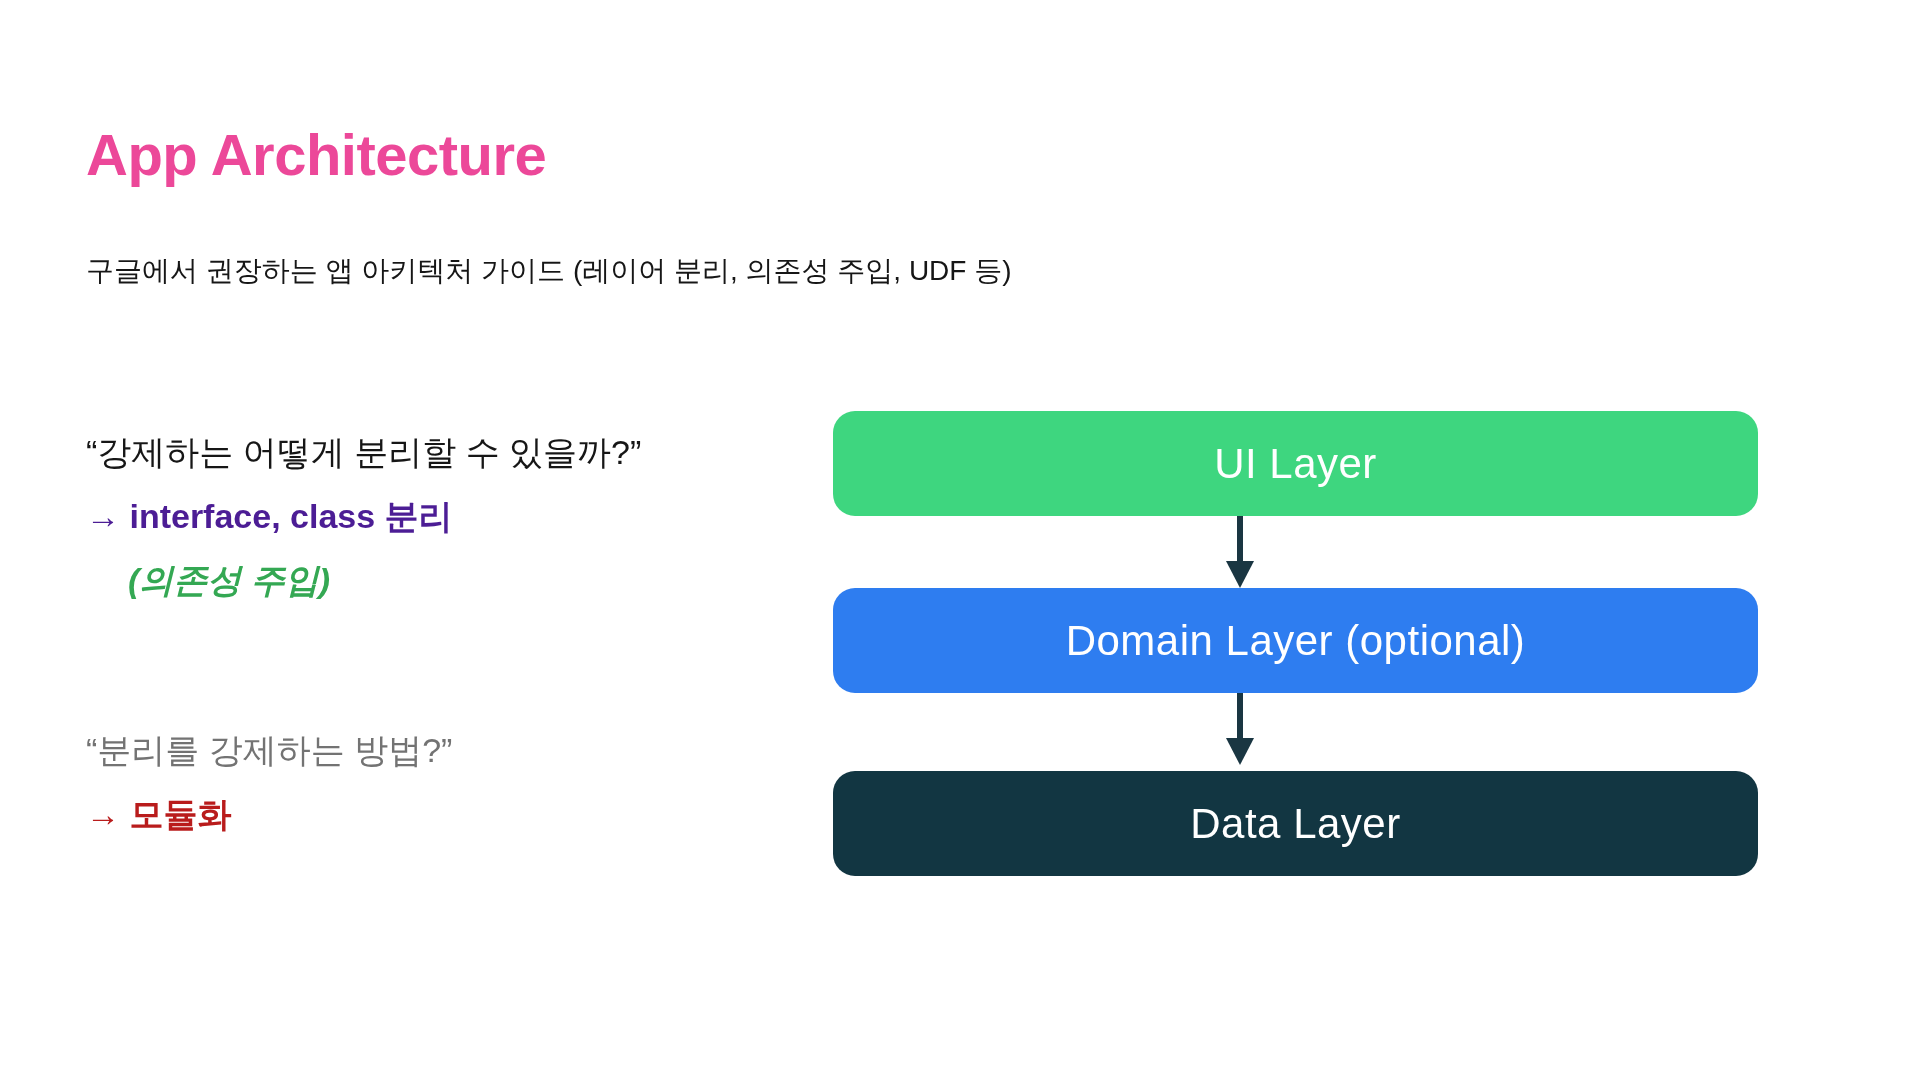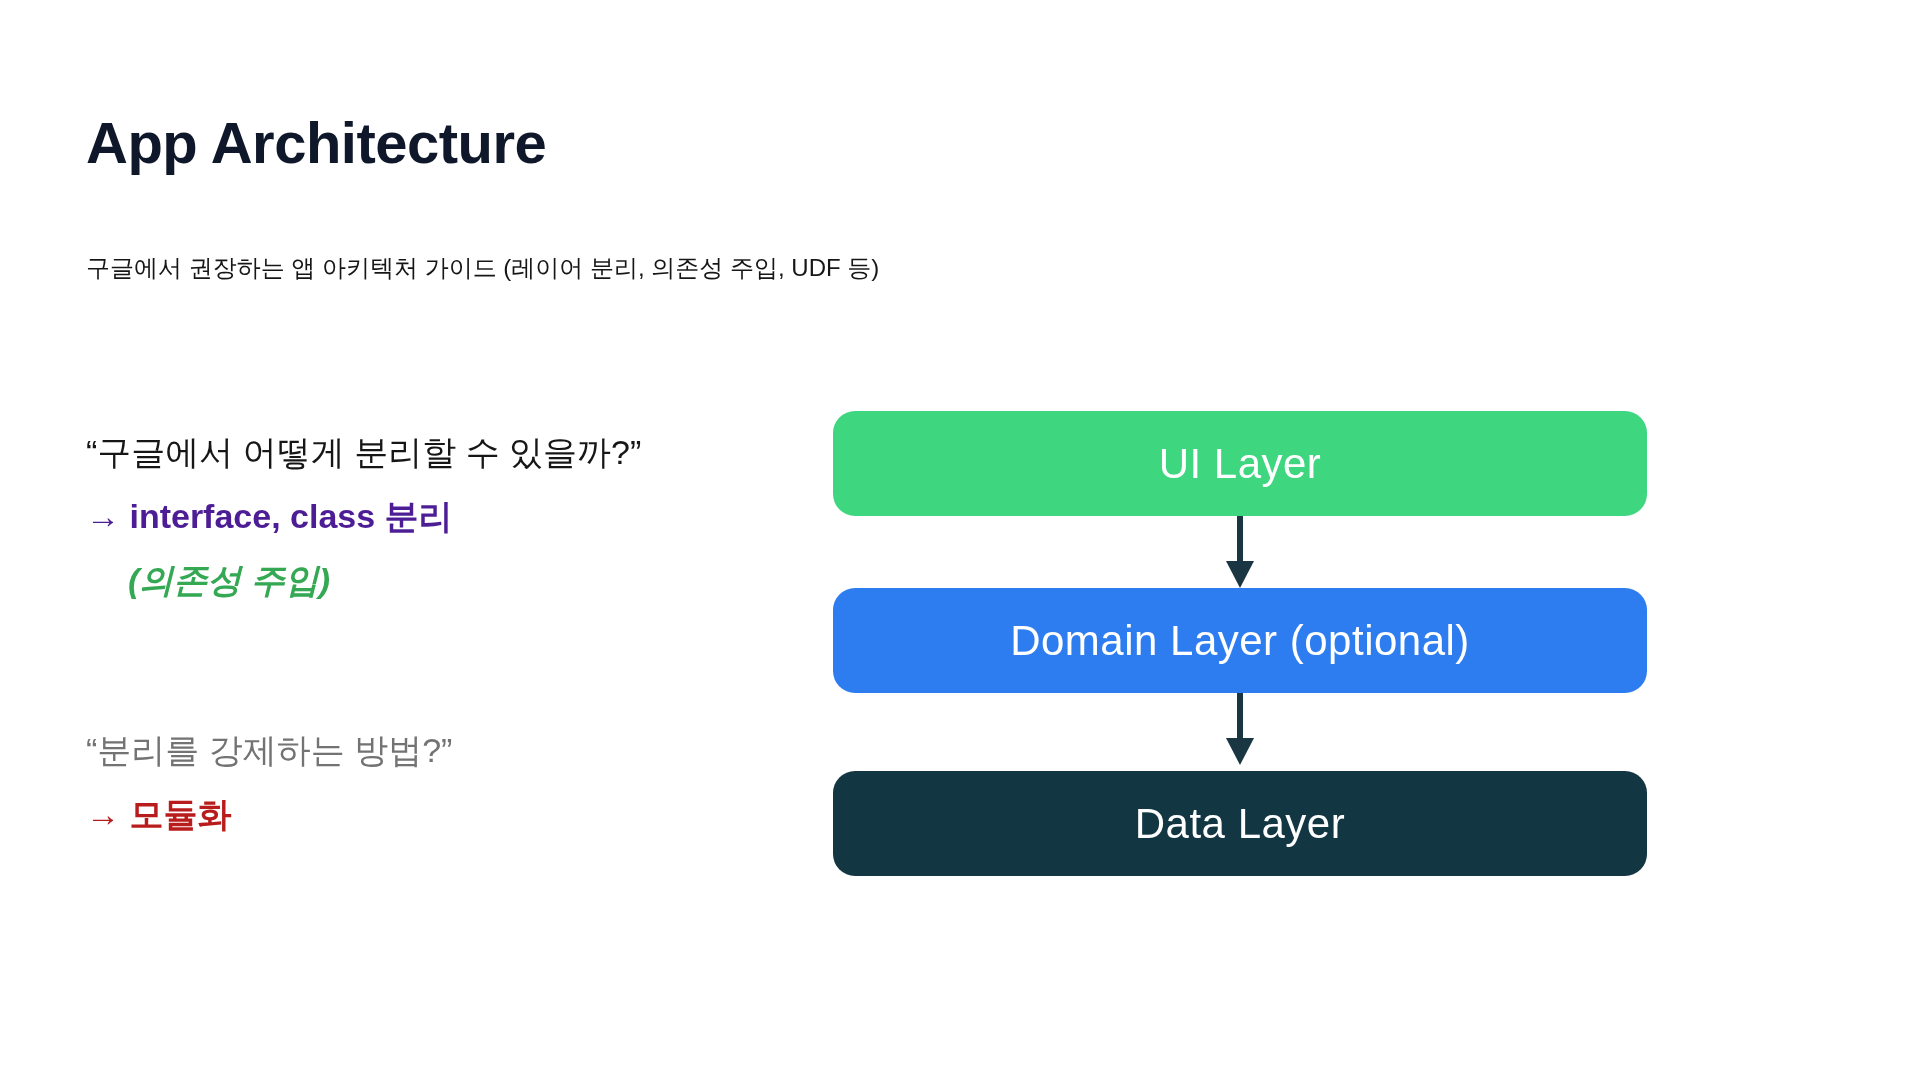--- a/index.html
+++ b/index.html
@@ -24,21 +24,21 @@
     line-height: 1.2;
     font-weight: 700;
     letter-spacing: -0.5px;
     color: #161616;
   }
   .subtitle {
     position: absolute;
     left: 86px;
     top: 252px;
     margin: 0;
-    font-size: 24px;
+    font-size: 28px;
     line-height: 1.35;
     font-weight: 400;
     color: #161616;
   }
   .note {
     position: absolute;
     left: 86px;
   }
   .note-1 { top: 420px; }
   .note-2 { top: 718px; }
@@ -62,21 +62,21 @@
   .diagram {
     position: absolute;
     left: 833px;
     top: 411px;
     width: 814px;
     height: 459px;
   }
   .layer-box {
     position: absolute;
     left: 0;
-    width: 814px;
+    width: 925px;
     height: 105px;
     border-radius: 22px;
     display: flex;
     align-items: center;
     justify-content: center;
   }
   .layer-ui     { top: 0; }
   .layer-domain { top: 177px; text-align: right; }
   .layer-data   { top: 360px; }
   .layer-label {
@@ -93,26 +93,26 @@
     height: 72px;
   }
   .arrow-1 { top: 105px; }
   .arrow-2 { top: 282px; }
 </style>
 </head>
 <body>
 
 <div class="slide" style="background: rgb(255, 255, 255);">
 
-  <h1 class="title" style="color: #0f172a;">App Architecture</h1>
+  <h1 class="title" style="color: #ec4899; margin-top: 12px;">App Architecture</h1>
 
   <p class="subtitle" style="color: rgb(22, 22, 22);">구글에서 권장하는 앱 아키텍처 가이드 (레이어 분리, 의존성 주입, UDF 등)</p>
 
   <div class="note note-1">
-    <p class="question" style="color: rgb(22, 22, 22);">“구글에서 어떻게 분리할 수 있을까?”</p>
+    <p class="question" style="color: rgb(22, 22, 22);">“강제하는 어떻게 분리할 수 있을까?”</p>
     <p class="answer" style="color: #4c1d95;">→ interface, class 분리</p>
     <p class="answer indented" style="color: rgb(52, 168, 83);">(의존성 주입)</p>
   </div>
 
   <div class="note note-2">
     <p class="question" style="color: #737373;">“분리를 강제하는 방법?”</p>
     <p class="answer" style="color: #b91c1c;">→ 모듈화</p>
   </div>
 
   <div class="diagram">

